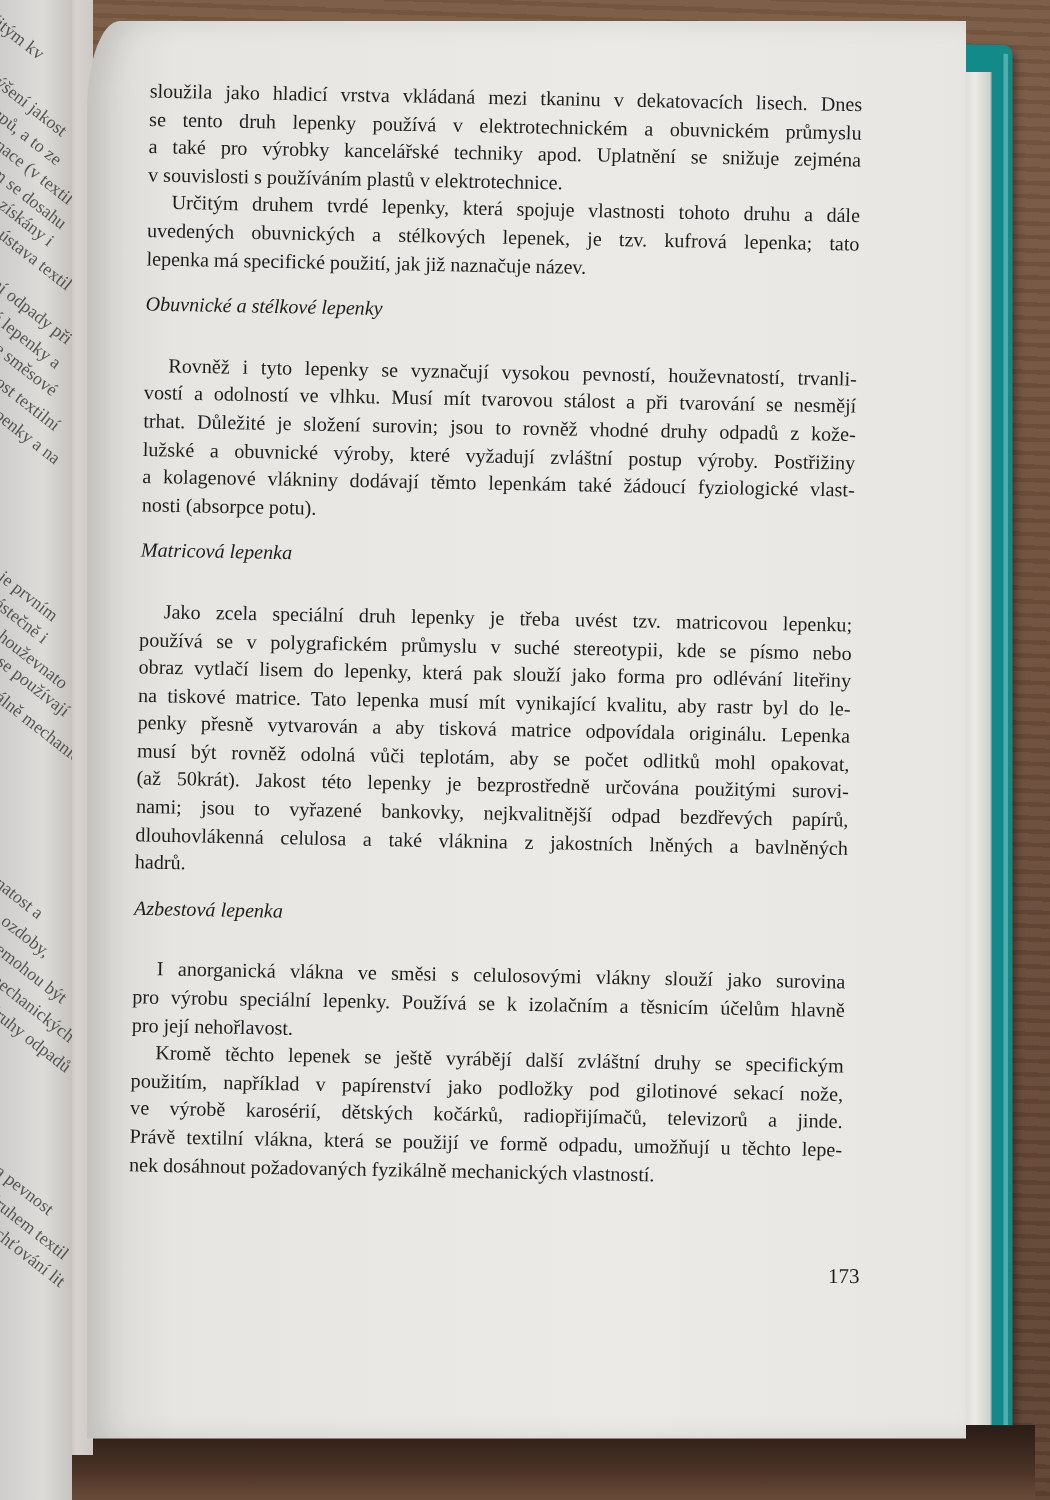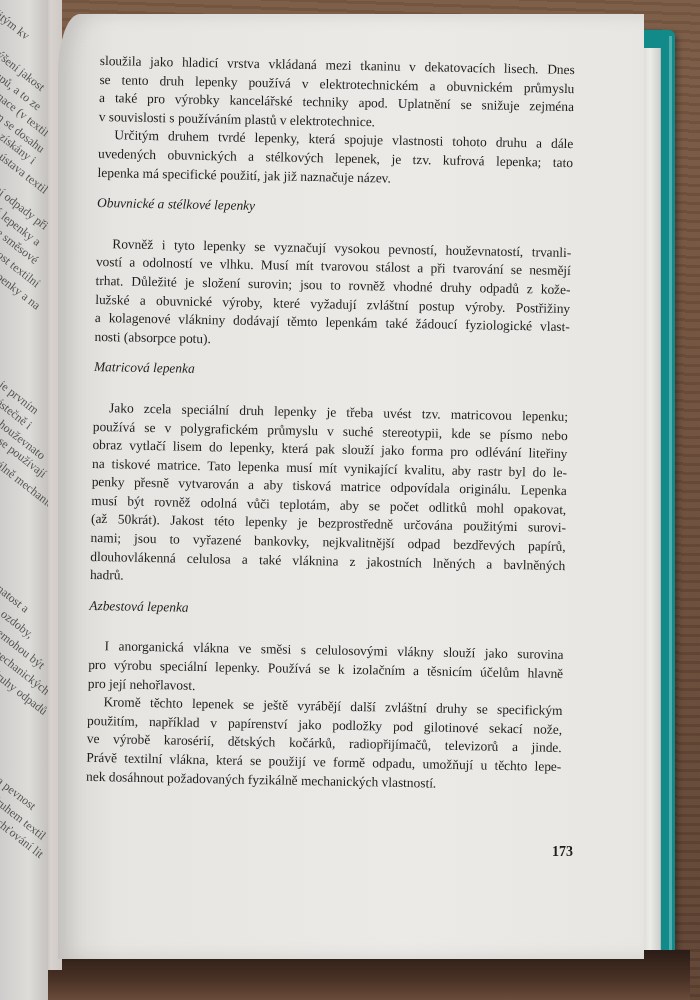--- a/index.html
+++ b/index.html
@@ -55,21 +55,21 @@
     position: absolute; left: 100px; top: 52px; width: 475px;
     color: #1e1e1e; font-size: 13.4px; line-height: 18.6px;
     transform: rotate(1.1deg); transform-origin: left top;
   }
   .line { display: block; text-align: justify; text-align-last: justify; white-space: nowrap; overflow: visible; }
   .line.last { text-align-last: left; }
   .indent { padding-left: 16px; }
   .heading { font-style: italic; font-size: 13.4px; display: block; margin: 12px 0 22px 0; }
   .page-number {
     position: absolute; left: 552px; top: 844px; font-size: 14px; color: #1e1e1e;
-    font-family: "Liberation Serif", serif; font-weight: bold;
+    font-family: "Liberation Serif", serif; font-weight: normal;
   }
 </style>
 </head>
 <body>
 
 <div class="wood-grain"></div>
 <div class="cover">
   <div class="cover-edge-light"></div>
 </div>
 <div class="page-stack"></div>

